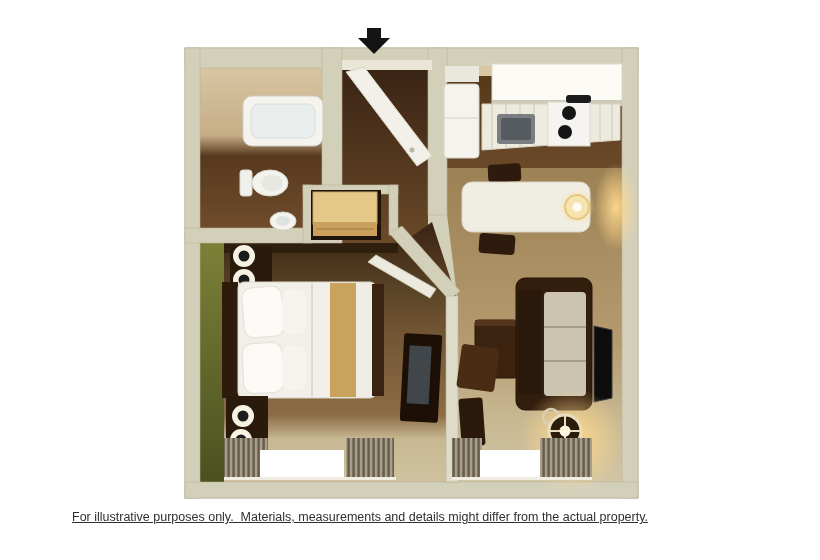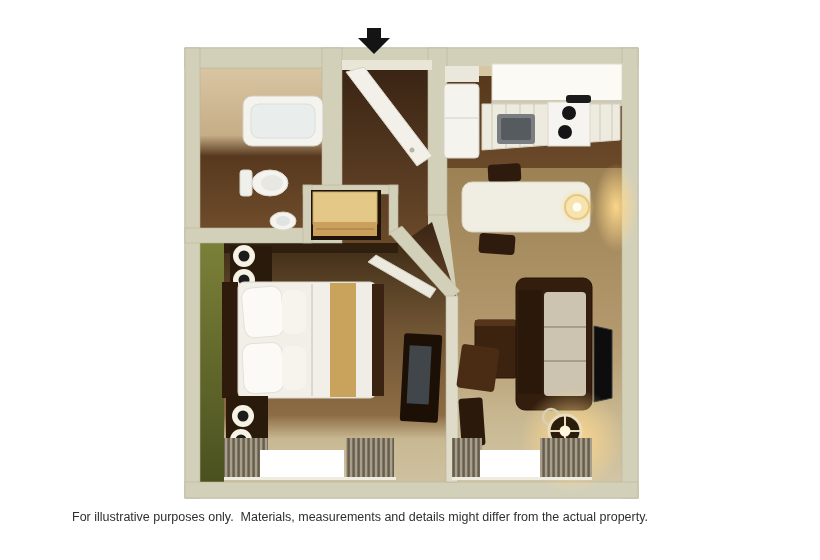--- a/index.html
+++ b/index.html
@@ -1,19 +1,19 @@
 <!DOCTYPE html>
 <html style="--page-bg: #ffffff; --wall: #d3d0ba; --wall-edge: #b8b39a; --wall-bright: #dedbc8; --inner-wall-tan: #d8c5a2; --wood-dark: #3a2414; --wood-mid: #6b4a2a; --carpet-brown: #6f5433; --carpet-tan: #b49a6e; --carpet-light: #c8b892; --accent-green: #4a511f; --accent-green-light: #7b8038; --fixture-white: #f4f3ee; --cushion: #ccc4b0; --furniture-dark: #2f1b0d; --furniture-brown: #4a2c14; --dresser-gold: #e4c887; --bed-runner-gold: #c9a35b; --glow-warm: #ffd98c; --window-bright: #ffffff; --curtain: #8d8371; --arrow-black: #141414; --caption-text: #2f2f2f;"><head>
 <meta charset="utf-8">
 <style>
   html,body{margin:0;padding:0;background:#ffffff;}
   .stage{position:relative;width:820px;height:560px;background:var(--page-bg,#fff);overflow:hidden;
          font-family:"Liberation Sans", sans-serif;}
   .caption{position:absolute;left:0;top:510px;width:720px;text-align:center;
-           font-size:12.5px;color:var(--caption-text,#2f2f2f);white-space:pre-wrap;}
+           font-size:12.5px;color:var(--caption-text,#2f2f2f);white-space:pre-wrap;text-decoration:underline;}
   svg{position:absolute;left:0;top:0;}
 </style>
 </head>
 <body>
 
 <div class="stage">
 <svg width="820" height="560" viewBox="0 0 820 560">
   <defs>
     <linearGradient id="gEntryWood" x1="0" y1="0" x2="0" y2="1">
       <stop offset="0" style="stop-color:var(--wood-dark,#3a2414)"></stop>

